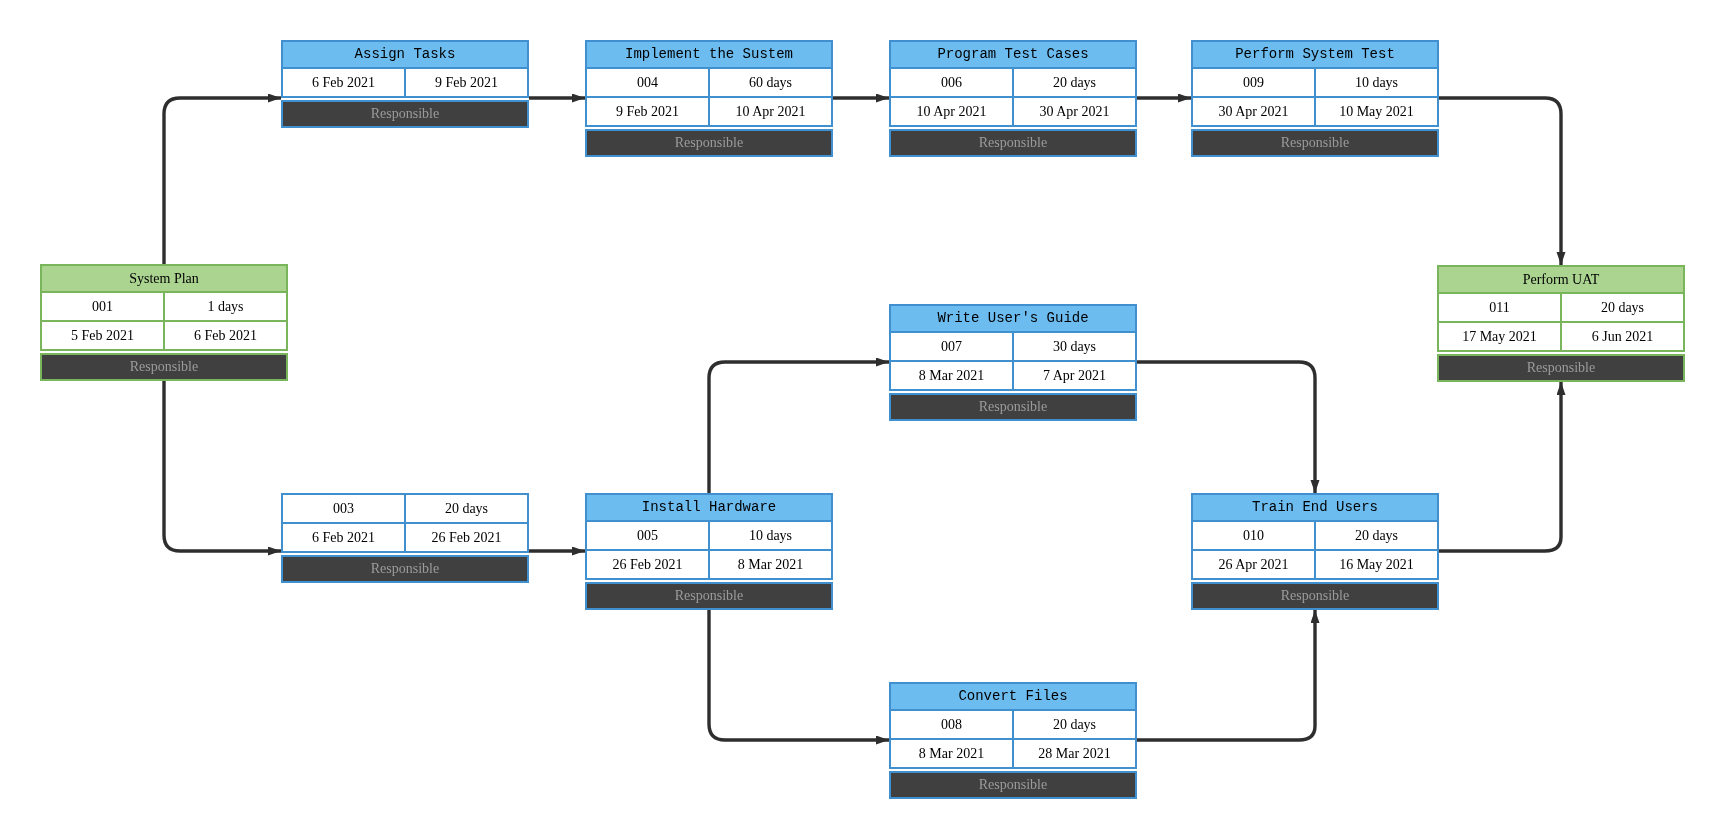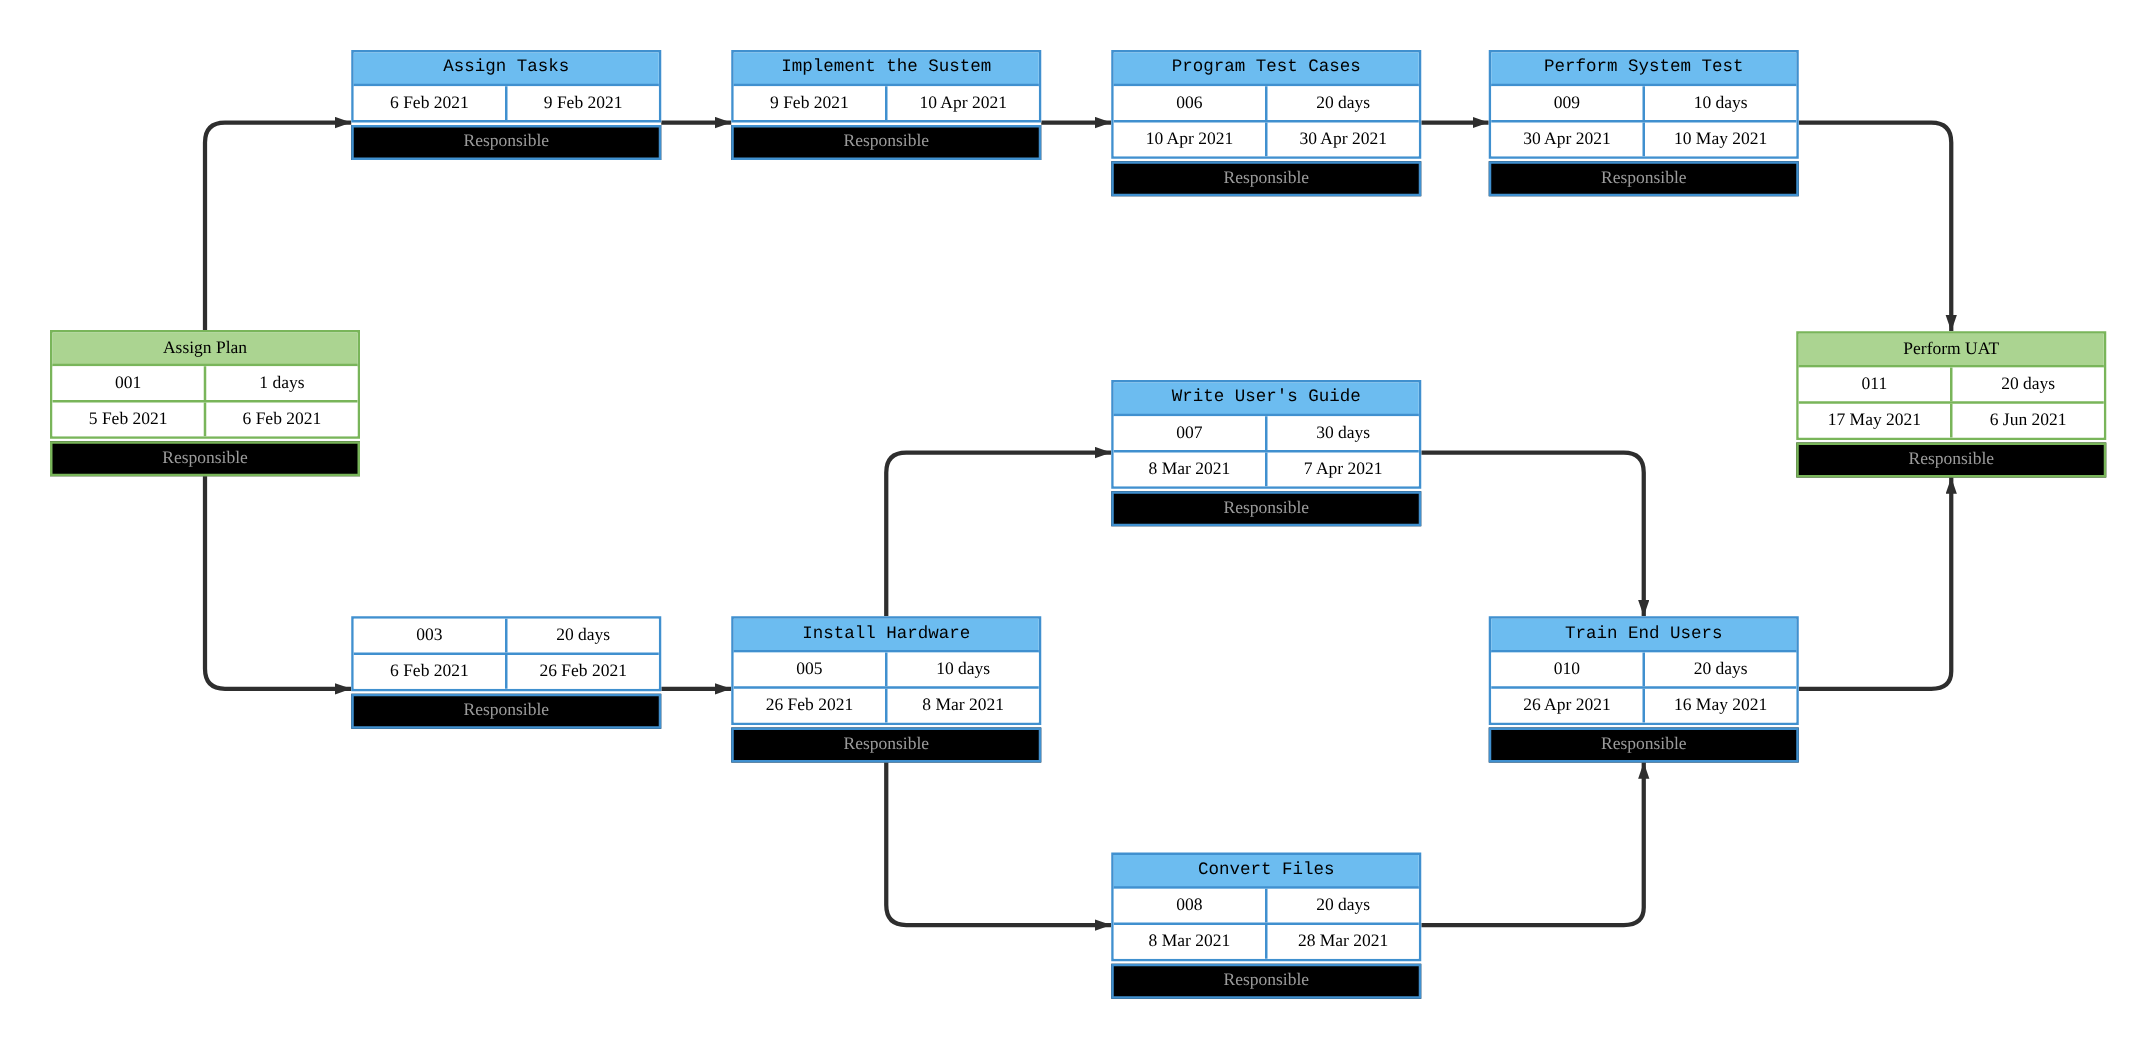--- a/index.html
+++ b/index.html
@@ -15,21 +15,21 @@
   #wires { position:absolute; left:0; top:0; width:1722px; height:837px; }
   .conn { stroke:var(--arrow); stroke-width:3.4; fill:none; }
 
   .node { position:absolute; width:248px; box-sizing:border-box; text-align:center; color:var(--text); font-size:14px; }
   .node-main { border:2px solid; background:#fff; }
   .node-title { height:25px; line-height:25px; border-bottom:2px solid; }
   .node-row { display:flex; height:27px; line-height:27px; background:#fff; }
   .node-row + .node-row { border-top:2px solid; }
   .cell { flex:1; overflow:hidden; white-space:nowrap; }
   .cell + .cell { border-left:2px solid; }
-  .node-resp { margin-top:2px; border:2px solid; background:#000000; height:24px; line-height:24px; color:var(--responsible-text); }
+  .node-resp { margin-top:2px; border:2px solid; background:#404040; height:24px; line-height:24px; color:var(--responsible-text); }
 
   .node.blue .node-main, .node.blue .node-title, .node.blue .node-row, .node.blue .cell, .node.blue .node-resp { border-color:var(--blue-border); }
   .node.blue .node-title { background:var(--blue-fill);font-family:Liberation Mono, monospace; }
   .node.green .node-main, .node.green .node-title, .node.green .node-row, .node.green .cell, .node.green .node-resp { border-color:var(--green-border); }
   .node.green .node-title { background:var(--green-fill); }
 </style>
 </head>
 <body>
 
 <div id="canvas">
@@ -49,21 +49,21 @@
     <path class="conn" d="M529 551 H585" marker-end="url(#ah)"></path>
     <path class="conn" d="M709 493 V378 Q709 362 725 362 H889" marker-end="url(#ah)"></path>
     <path class="conn" d="M709 610 V724 Q709 740 725 740 H889" marker-end="url(#ah)"></path>
     <path class="conn" d="M1137 362 H1299 Q1315 362 1315 378 V493" marker-end="url(#ah)"></path>
     <path class="conn" d="M1137 740 H1299 Q1315 740 1315 726 V610" marker-end="url(#ah)"></path>
     <path class="conn" d="M1439 551 H1545 Q1561 551 1561 537 V382" marker-end="url(#ah)"></path>
   </svg>
 
   <div class="node green" style="left:40px; top:264px">
     <div class="node-main">
-      <div class="node-title">Assign Plan</div>
+      <div class="node-title">System Plan</div>
       <div class="node-row">
         <div class="cell">001</div>
         <div class="cell">1 days</div>
       </div>
       <div class="node-row">
         <div class="cell">5 Feb 2021</div>
         <div class="cell">6 Feb 2021</div>
       </div>
     </div>
     <div class="node-resp">Responsible</div>
@@ -77,20 +77,24 @@
         <div class="cell">9 Feb 2021</div>
       </div>
     </div>
     <div class="node-resp">Responsible</div>
   </div>
 
   <div class="node blue" style="left:585px; top:40px">
     <div class="node-main">
       <div class="node-title">Implement the Sustem</div>
       <div class="node-row">
+        <div class="cell">004</div>
+        <div class="cell">60 days</div>
+      </div>
+      <div class="node-row">
         <div class="cell">9 Feb 2021</div>
         <div class="cell">10 Apr 2021</div>
       </div>
     </div>
     <div class="node-resp">Responsible</div>
   </div>
 
   <div class="node blue" style="left:889px; top:40px">
     <div class="node-main">
       <div class="node-title">Program Test Cases</div>

